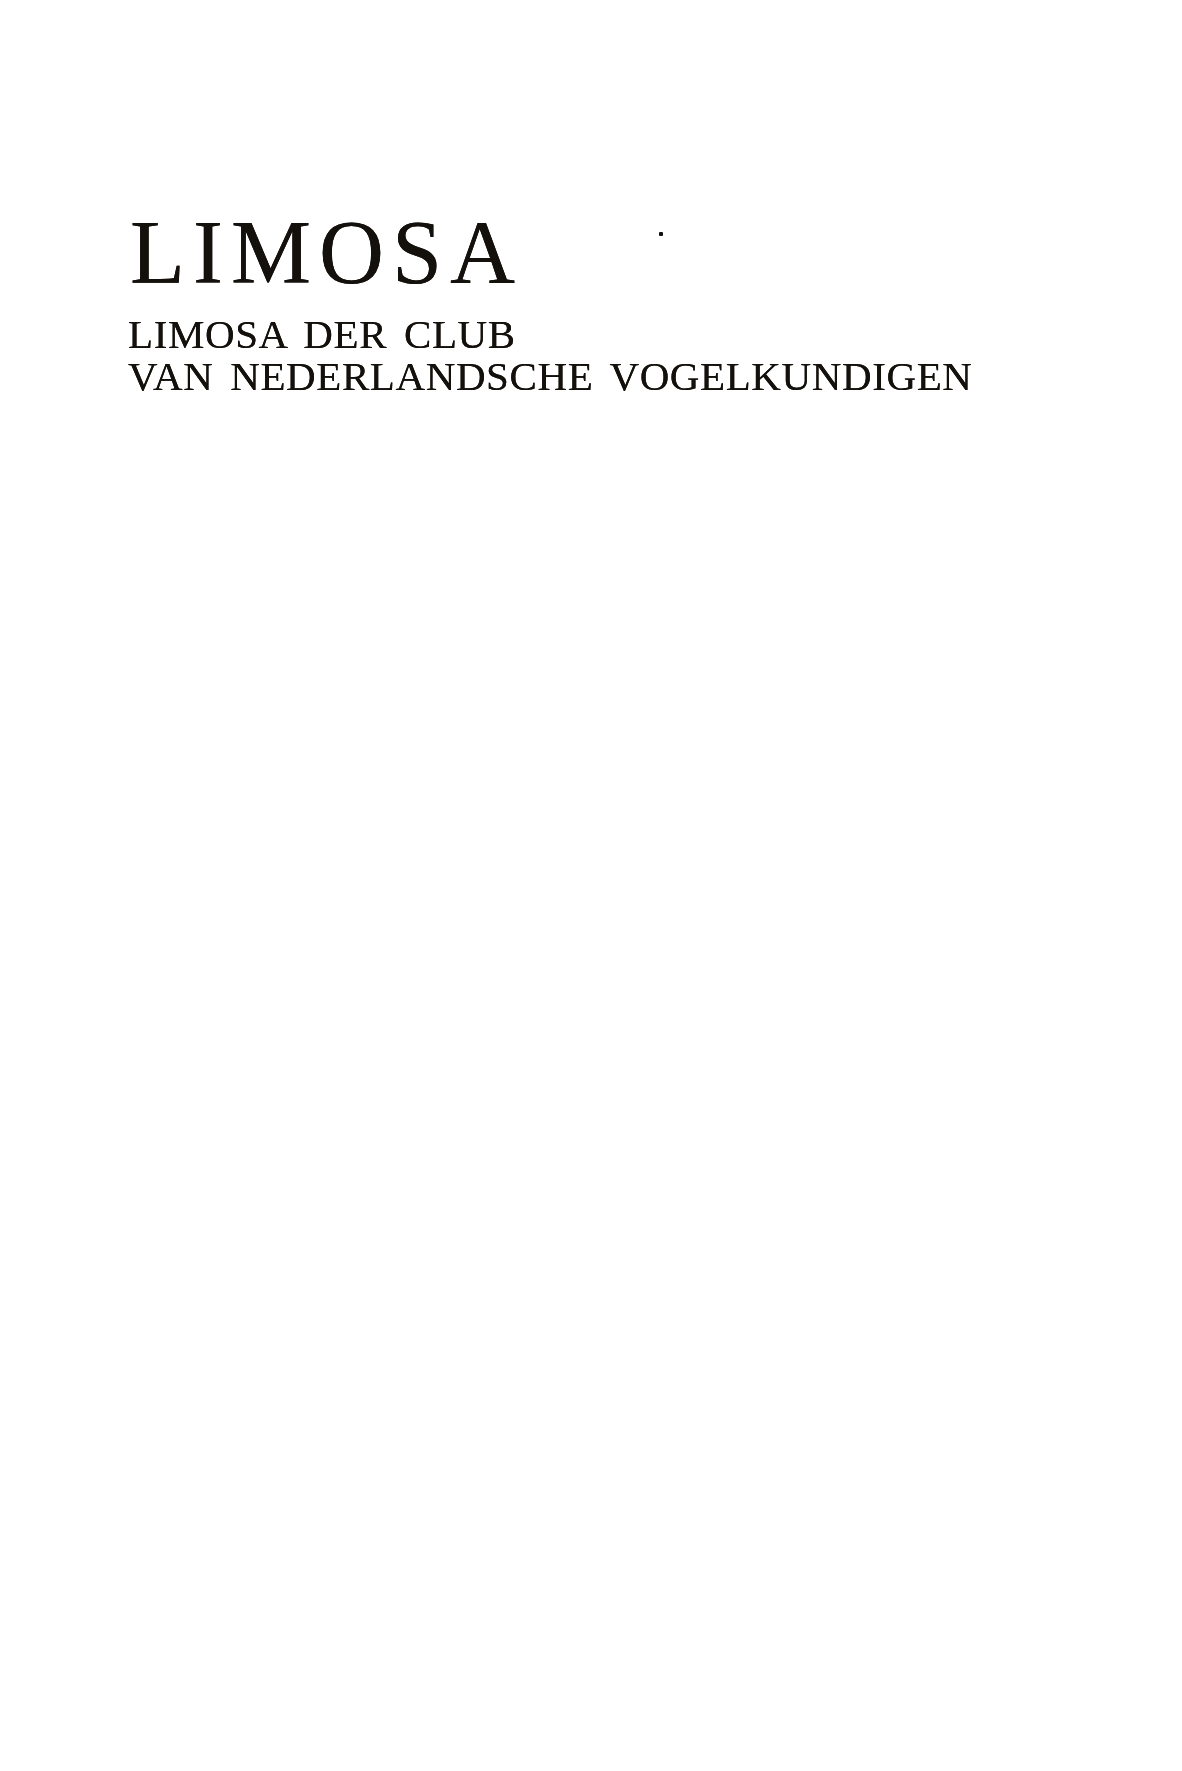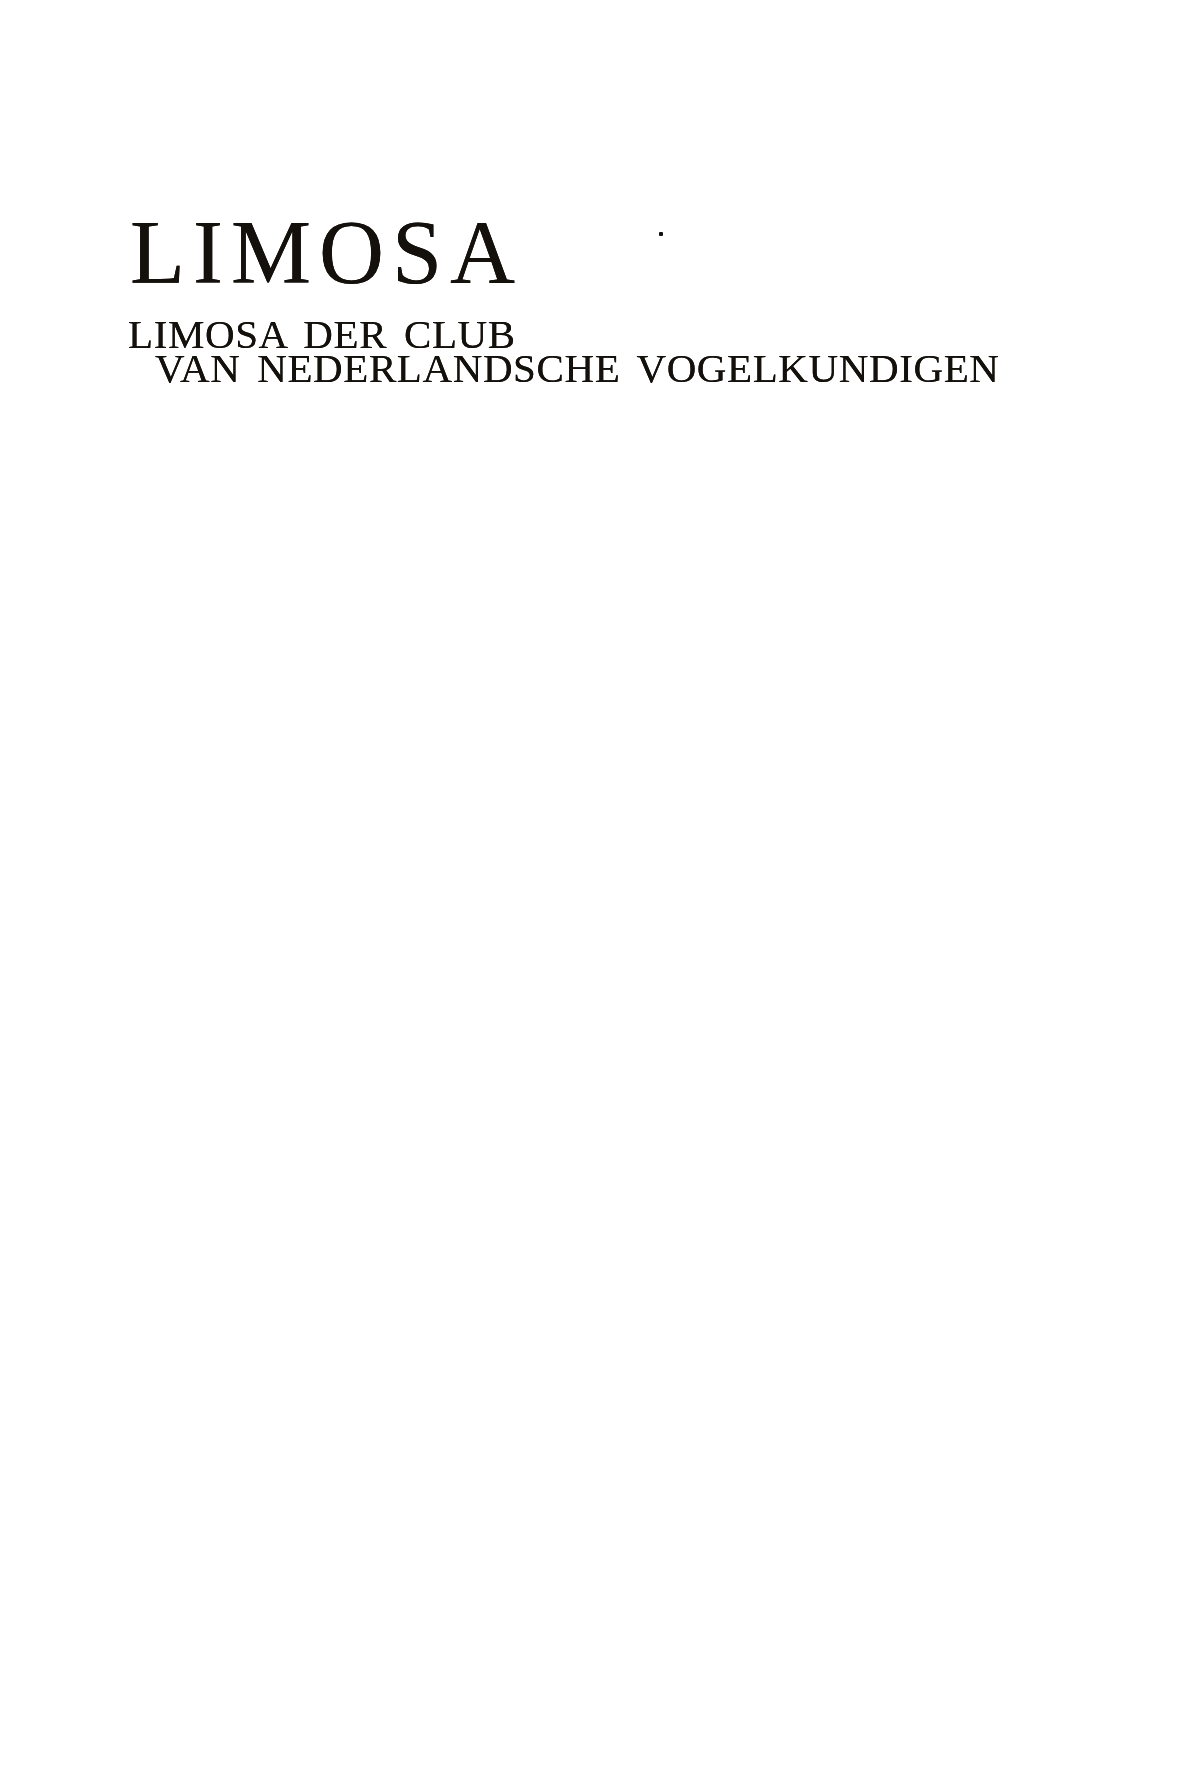--- a/index.html
+++ b/index.html
@@ -35,21 +35,21 @@
     left: 128px;
     font-size: 41px;
     font-weight: 400;
     line-height: 1;
     letter-spacing: 0.6px;
     word-spacing: 6px;
     white-space: nowrap;
     text-shadow: 0 0 0.4px currentColor;
   }
   .subtitle-line-1 { top: 314px; }
-  .subtitle-line-2 { top: 348px; margin-left: 27px; }
+  .subtitle-line-2 { top: 356px; }
   .ink-speck {
     position: absolute;
     left: 659px;
     top: 232px;
     width: 4px;
     height: 4px;
     background: var(--ink);
     border-radius: 1px;
   }
 </style>

